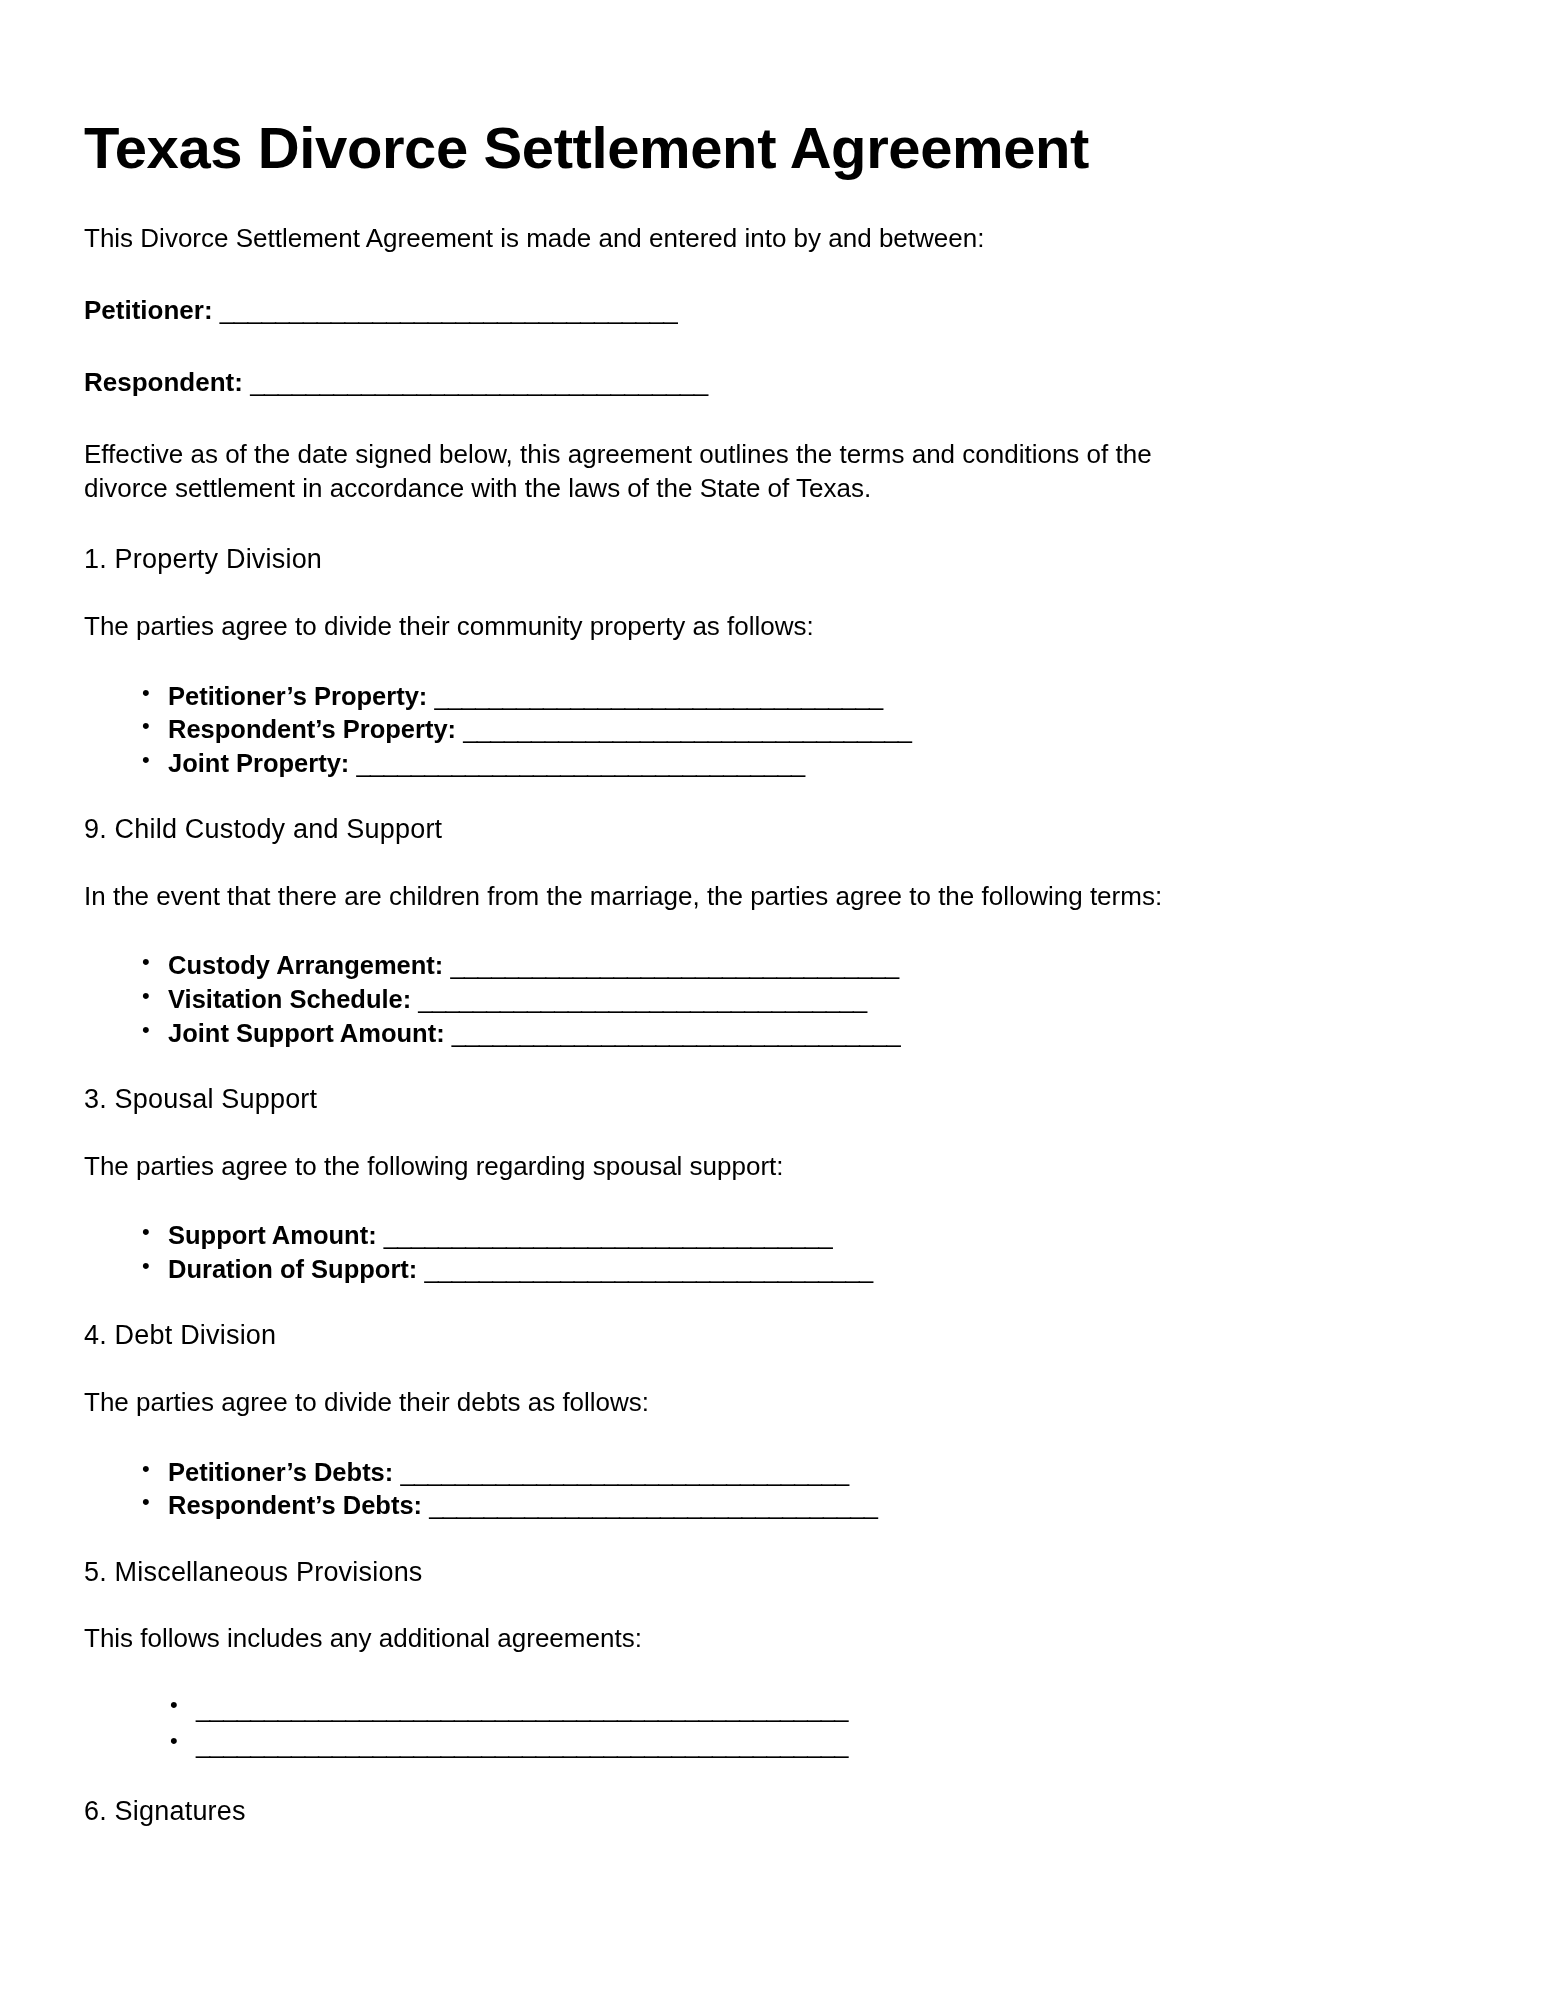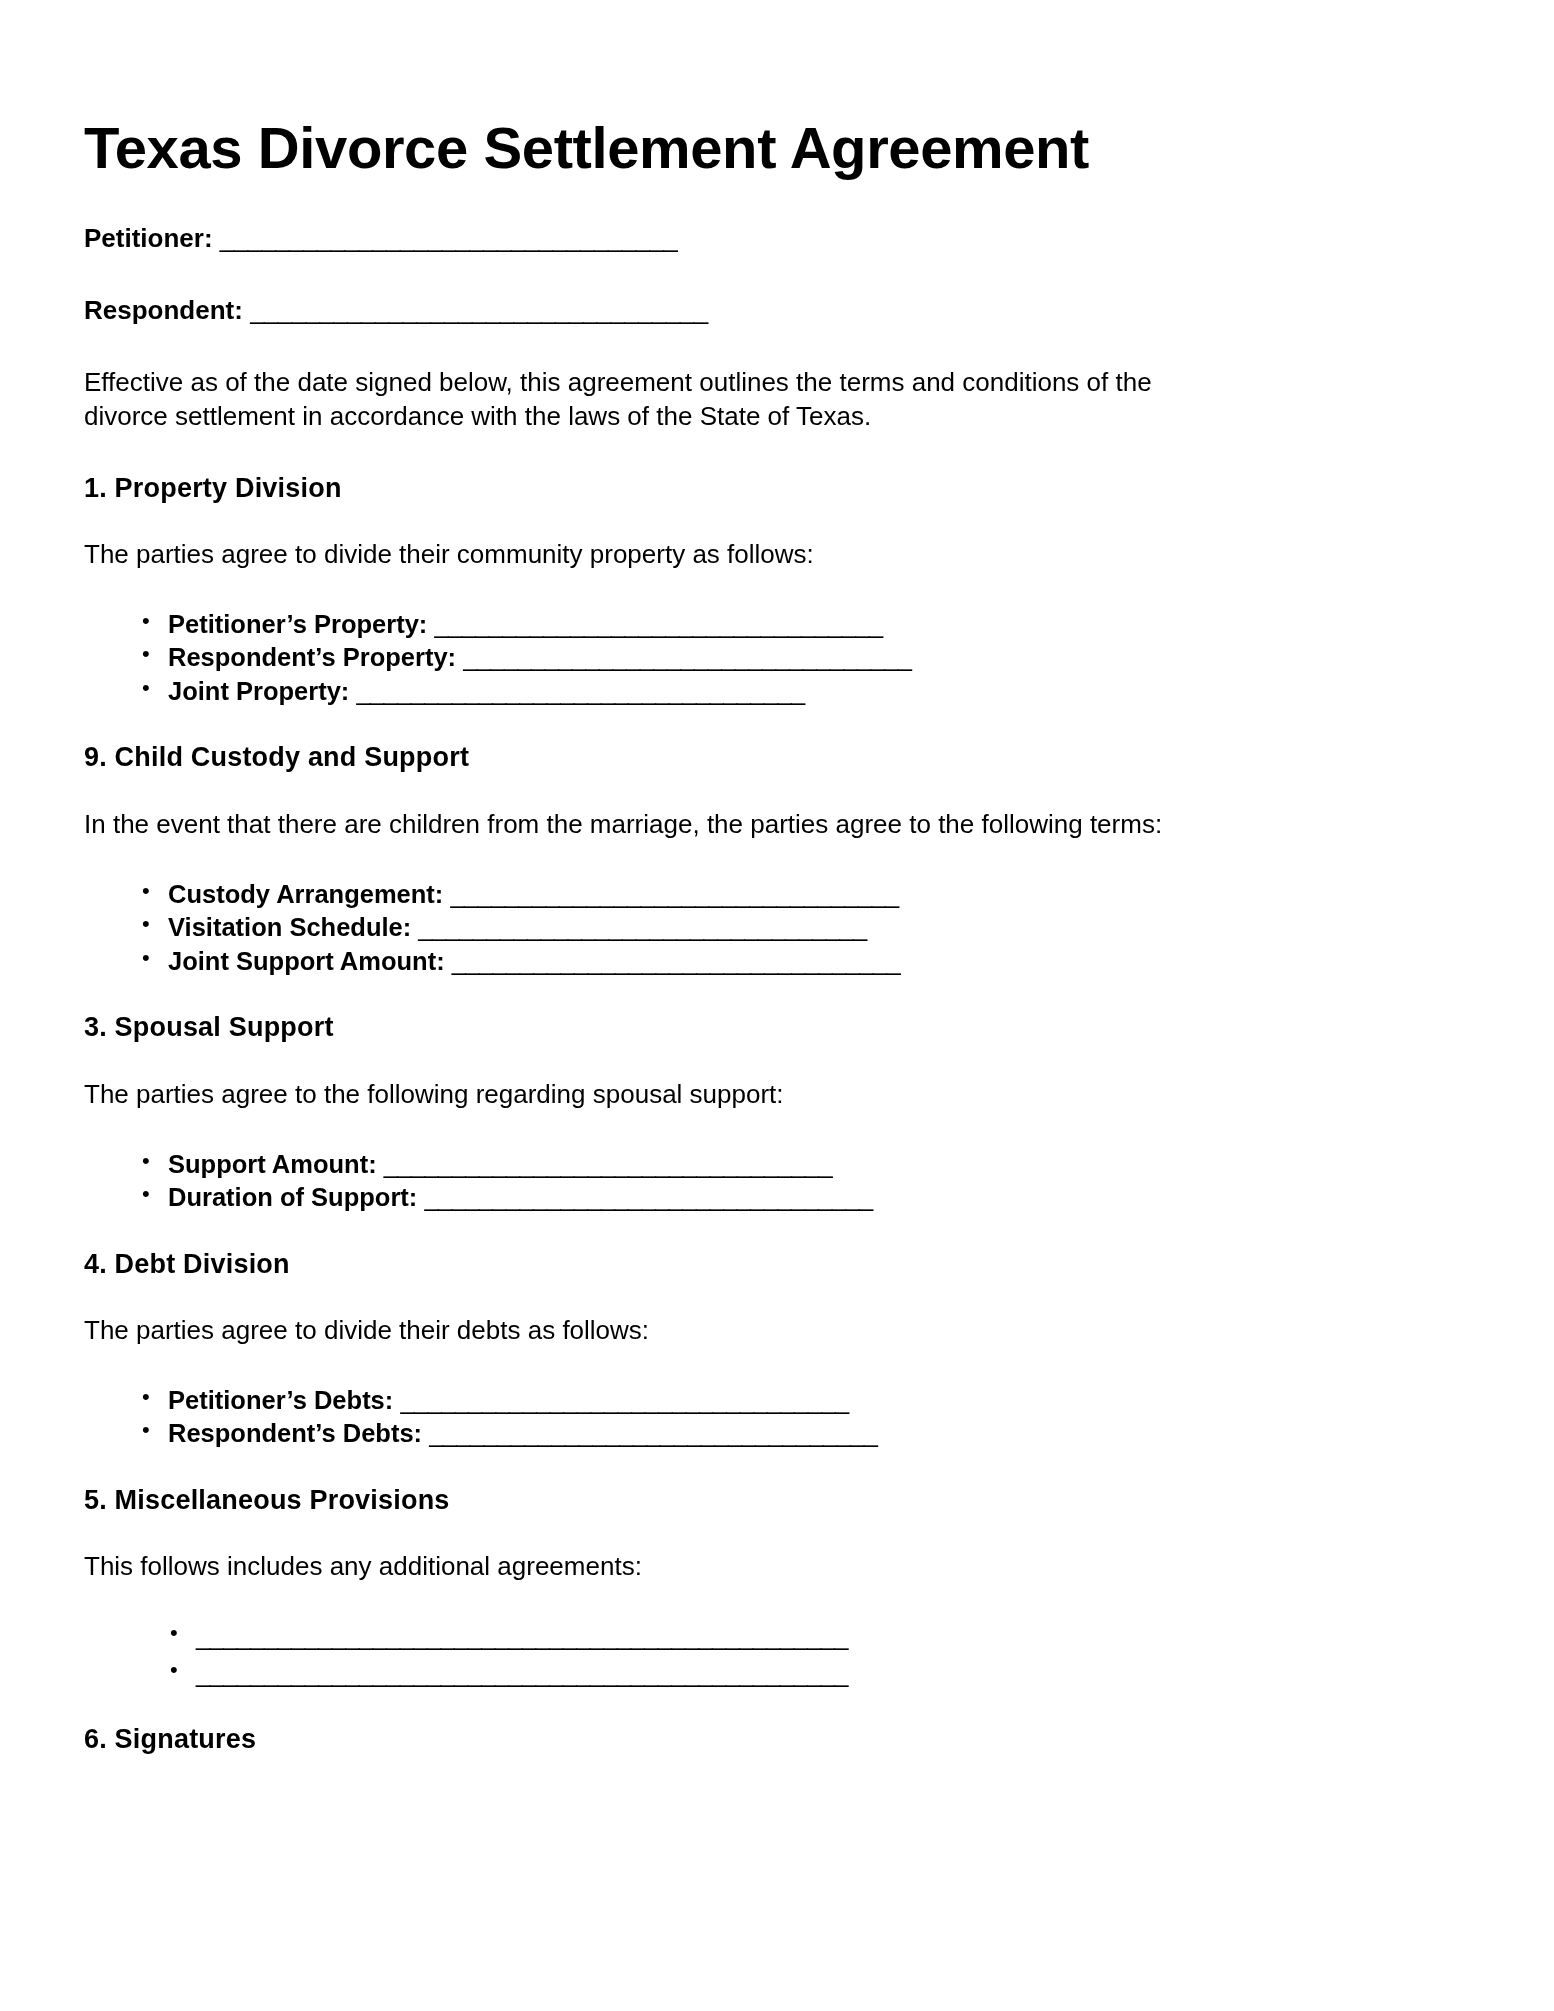--- a/index.html
+++ b/index.html
@@ -55,21 +55,21 @@
     line-height: 1.30;
     margin: 0 0 38px 0;
     padding: 0;
     white-space: nowrap;
   }
   p.party .lbl { font-weight: 700; }
 
   h2.section {
     font-size: 27px;
     line-height: 1.2;
-    font-weight: 700;
+    font-weight: 400;
     margin: 0 0 34px 0;
     padding: 0;
     letter-spacing: 0.2px;
   }
 
   ul.bullets {
     list-style: none;
     margin: 0 0 36px 0;
     padding: 0 0 0 50px;
   }
@@ -112,20 +112,21 @@
     white-space: nowrap;
   }
 </style>
 </head>
 <body>
 
 <div class="page">
 
   <h1 class="doc-title cond">Texas Divorce Settlement Agreement</h1>
 
+  <p class="para cond">This Divorce Settlement Agreement is made and entered into by and between:</p>
 
   <p class="party cond">
     <span class="lbl">Petitioner:</span>
     <span class="fill">_________________________________</span>
   </p>
 
   <p class="party cond">
     <span class="lbl">Respondent:</span>
     <span class="fill">_________________________________</span>
   </p>

